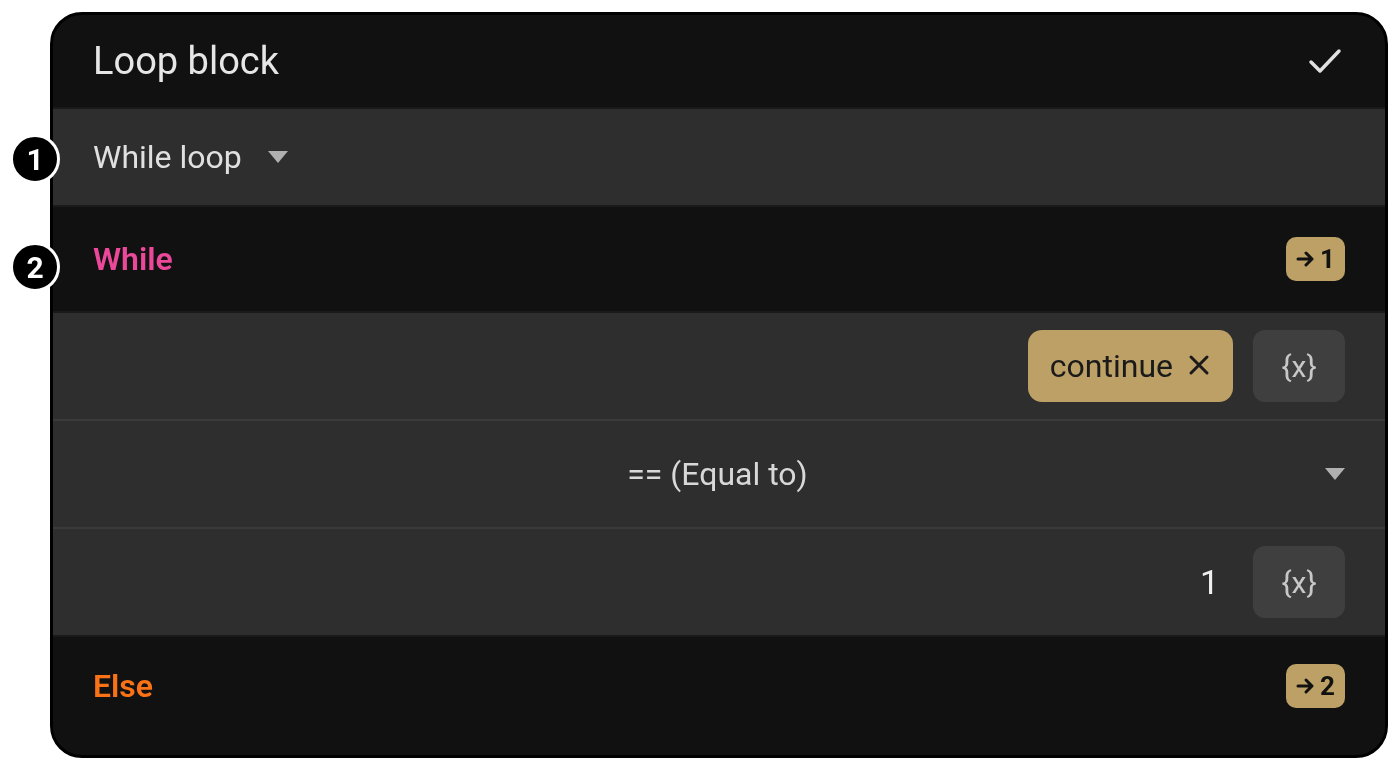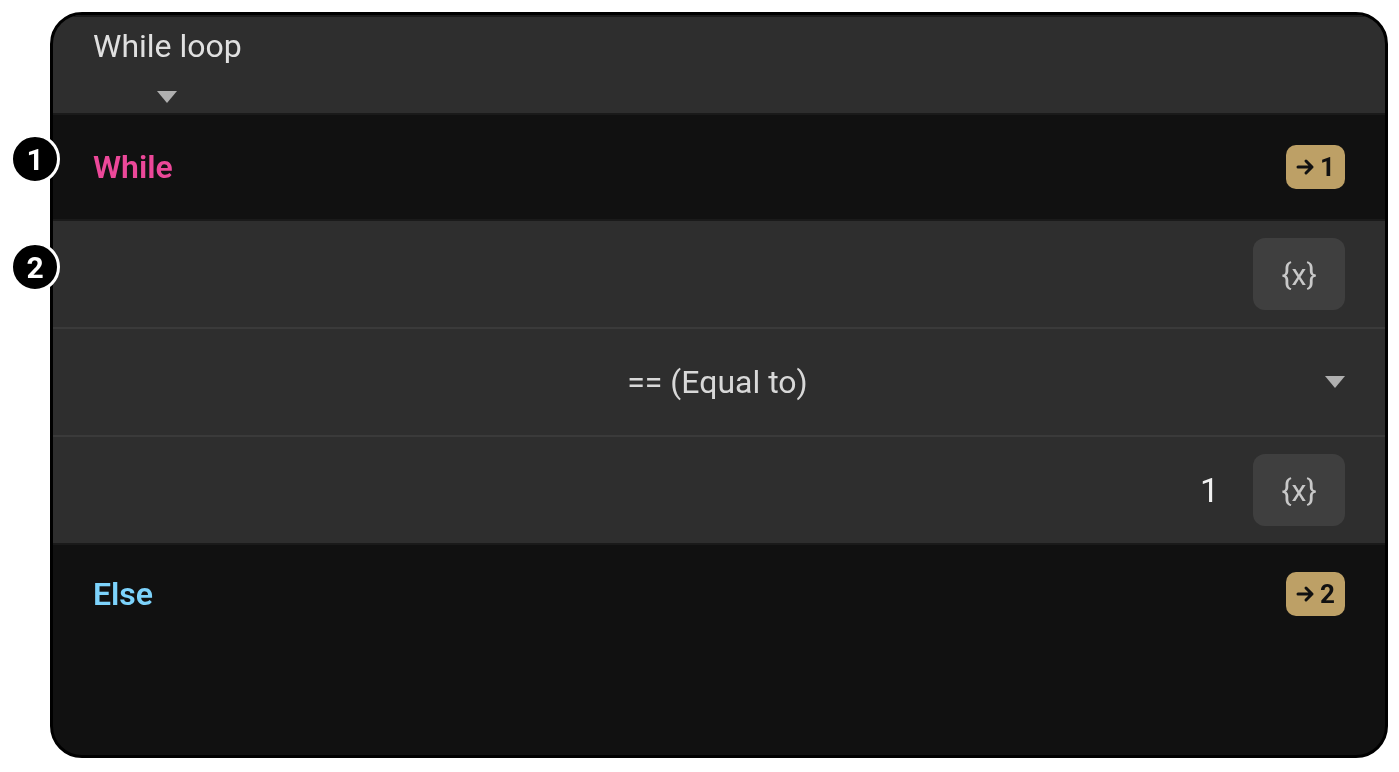--- a/index.html
+++ b/index.html
@@ -56,21 +56,20 @@
   color: #e0e0e0;
   font-size: 32px;
   font-weight: 400;
 }
 .dropdown-value {
   display: flex;
   align-items: center;
   gap: 26px;
   color: #e0e0e0;
   font-size: 32px;
-  flex-direction: column;
 }
 .triangle-down {
   width: 0;
   height: 0;
   border-left: 10px solid transparent;
   border-right: 10px solid transparent;
   border-top: 12px solid #b0b0b0;
 }
 .row-section {
   background: #111111;
@@ -153,21 +152,21 @@
 }
 .val-text {
   color: #f0f0f0;
   font-size: 34px;
 }
 .row-else {
   background: #111111;
   height: 100px;
 }
 .row-else .label {
-  color: #7dd3fc;
+  color: #f97316;
   font-size: 32px;
   font-weight: 600;
 }
 .callout {
   position: absolute;
   width: 50px;
   height: 50px;
   border-radius: 50%;
   background: #000;
   border: 3px solid #fff;
@@ -183,39 +182,55 @@
 .callout-2 { left: 10px; top: 242px; }
 </style>
 </head>
 <body>
 
 <div class="callout callout-1">1</div>
 <div class="callout callout-2">2</div>
 
 <div class="panel">
 
+  <div class="header">
+    <div class="header-title">Loop block</div>
+    <div class="check-icon">
+      <svg width="40" height="40" viewBox="0 0 40 40">
+        <path d="M6 21 L15 30 L34 10" stroke="#e0e0e0" stroke-width="3.5" fill="none" stroke-linecap="round" stroke-linejoin="round"></path>
+      </svg>
+    </div>
+  </div>
 
   <div class="row row-loop-type">
     <div class="dropdown-value">
       <span>While loop</span>
       <span class="triangle-down"></span>
     </div>
   </div>
 
   <div class="row row-section">
     <div class="label">While</div>
     <div class="chip">
       <svg width="20" height="20" viewBox="0 0 20 20">
         <path d="M2 10 H16 M10 4 L16 10 L10 16" stroke="#111" stroke-width="3" fill="none" stroke-linecap="round" stroke-linejoin="round"></path>
       </svg>
       <span>1</span>
     </div>
   </div>
 
   <div class="row row-mid">
+    <div class="token-pill">
+      <span>continue</span>
+      <span class="x">
+        <svg width="24" height="24" viewBox="0 0 24 24">
+          <path d="M4 4 L20 20 M20 4 L4 20" stroke="#1a1a1a" stroke-width="3" stroke-linecap="round"></path>
+        </svg>
+      </span>
+    </div>
     <div class="var-btn">{x}</div>
   </div>
 
   <div class="row row-op row-mid-sep">
     <div class="op-text">== (Equal to)</div>
     <span class="triangle-down op-caret"></span>
   </div>
 
   <div class="row row-val row-mid-sep">
     <div class="val-text">1</div>

